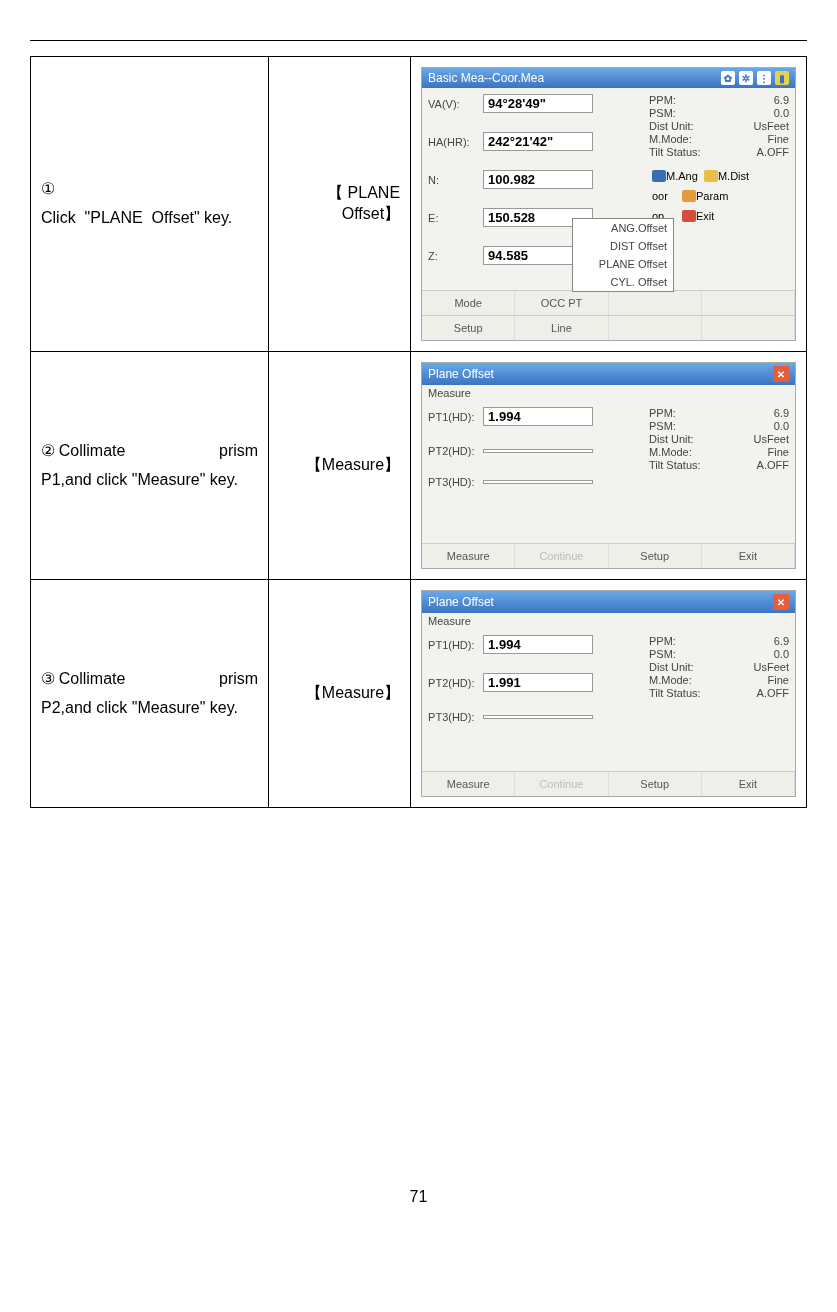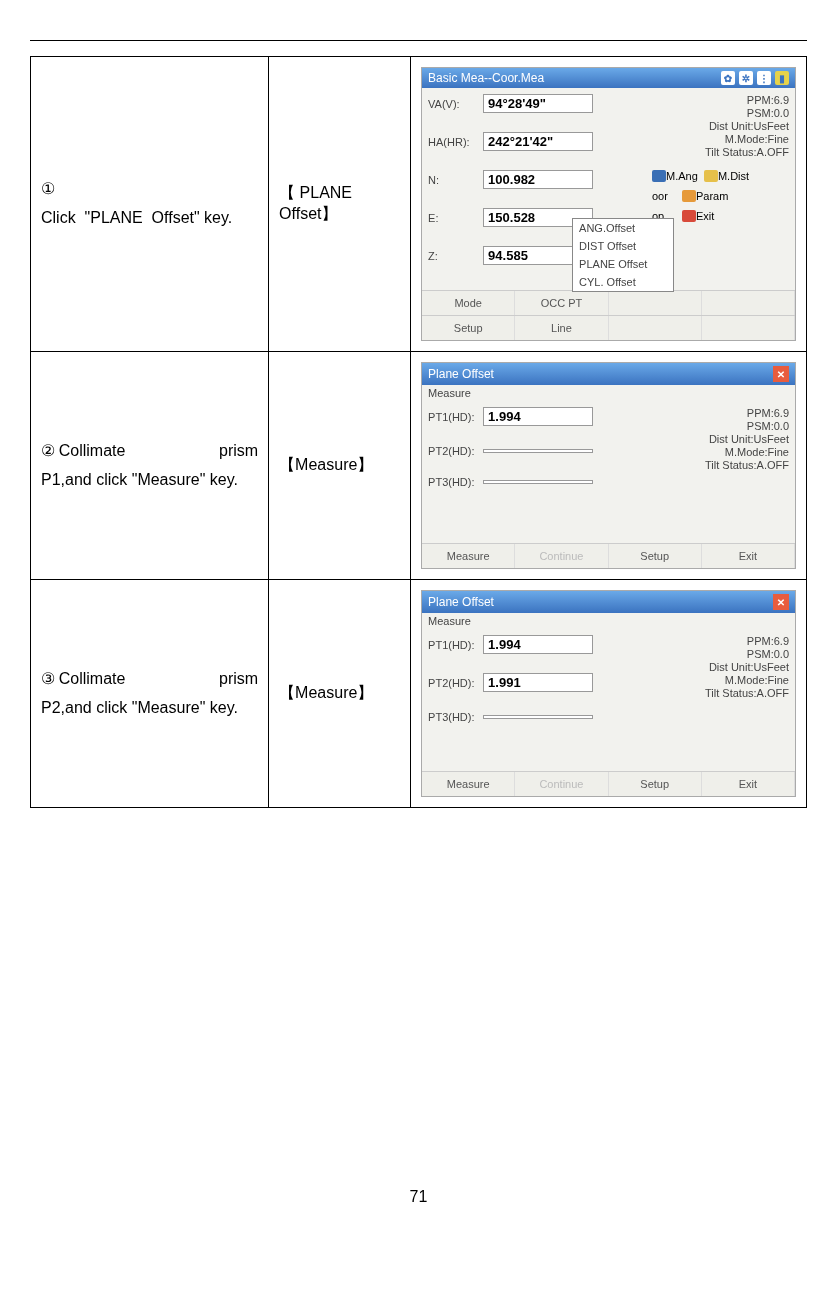--- a/index.html
+++ b/index.html
@@ -18,21 +18,21 @@
   table.main {
     border-collapse: collapse;
     width: 100%;
   }
   table.main > tbody > tr > td {
     border: 1px solid #000;
     vertical-align: middle;
     padding: 10px;
   }
   .col1 { width: 240px; text-align: justify; line-height: 1.8; }
-  .col2 { width: 135px; text-align: left; }
+  .col2 { width: 135px; text-align: right; }
   .col3 { width: 400px; padding: 5px; }
 
   .screenshot {
     border: 1px solid #aaa;
     width: 100%;
     background: #f2f2ee;
     font-size: 11px;
     box-sizing: border-box;
   }
   .titlebar {
@@ -97,21 +97,21 @@
   .field-value {
     border: 1px solid #999;
     background: #fff;
     padding: 1px 4px;
     min-width: 100px;
     font-weight: bold;
     font-size: 13px;
   }
   .info-row {
     display: flex;
-    justify-content: flex-end;
+    justify-content: space-between;
     margin-bottom: 1px;
   }
   .info-label { color: #444; }
   .info-val { color: #444; }
   .side-btn {
     display: flex;
     align-items: center;
     padding: 3px;
     font-size: 11px;
     margin-bottom: 2px;
@@ -143,20 +143,21 @@
     border: 1px solid #888;
     font-size: 11px;
     left: 150px;
     top: 130px;
     width: 100px;
     z-index: 5;
   }
   .popup-menu div {
     padding: 3px 6px;
     color: #444;
+    text-align: right;
   }
 
   .section-label {
     font-size: 11px;
     color: #444;
     padding: 2px 6px;
   }
 
   .page-num {
     text-align: center;

